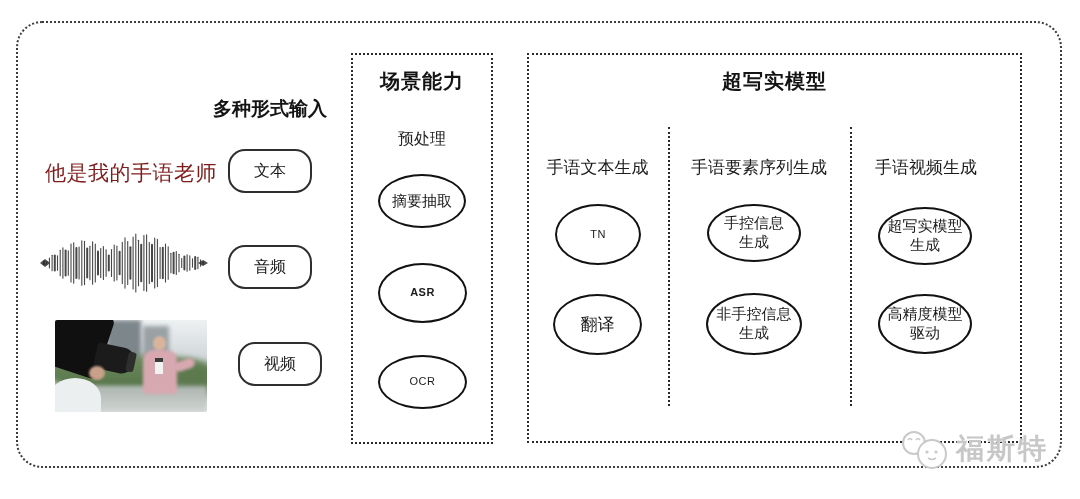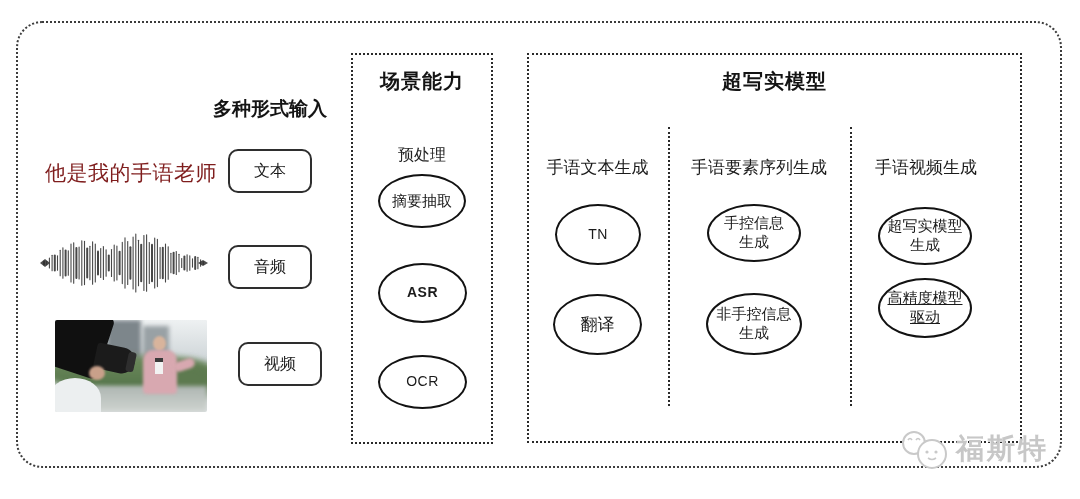--- a/index.html
+++ b/index.html
@@ -17,28 +17,28 @@
   .box-title { position:absolute; left:0; width:100%; top:13px; text-align:center;
     font-size:20px; font-weight:bold; letter-spacing:1px; color:#141414; }
 
   .sub-label { position:absolute; text-align:center; font-size:16px; color:#222; }
 
   .input-label { position:absolute; left:200px; top:96px; width:140px; text-align:center;
     font-size:19px; font-weight:bold; color:#141414; }
   .sentence { position:absolute; left:45px; top:159px; font-size:21px; color:#7f1d1d; letter-spacing:0.5px; }
 
   .input-box { position:absolute; left:228px; width:84px; height:44px;
-    border:2px solid #2e2e2e; border-radius:10px; display:flex; align-items:center;
+    border:2px solid #2e2e2e; border-radius:17px; display:flex; align-items:center;
     justify-content:center; font-size:16px; color:#1b1b1b; background:#fff; }
 
   .ellipse { position:absolute; border:2.5px solid #121212; border-radius:50%;
     display:flex; align-items:center; justify-content:center; text-align:center;
     font-size:15px; line-height:1.25; color:#1b1b1b; background:#fff;
     white-space:pre-line; }
-  .ellipse.latin { font-size:14px; letter-spacing:0.5px; }
+  .ellipse.latin { font-size:11px; letter-spacing:0.5px; }
 
   .col-divider { position:absolute; top:127px; height:279px; width:0;
     border-left:2px dotted #2a2a2a; }
   .col-header { position:absolute; top:156px; text-align:center; font-size:17px; color:#1b1b1b; }
 
   
   .waveform { position:absolute; left:40px; top:228px; width:168px; height:70px; }
 
   
   .video-thumb { position:absolute; left:55px; top:320px; width:152px; height:92px;
@@ -178,21 +178,21 @@
   <div class="input-box" style="top:245px;">
     <span>音频</span>
   </div>
   <div class="input-box" style="top:342px;margin-left:10px;">
     <span>视频</span>
   </div>
 
   <div class="dashed-box box-scene">
     <div class="box-title">场景能力</div>
   </div>
-  <div class="sub-label" style="left:351px; top:129px; width:142px;margin-top:16px;">预处理</div>
+  <div class="sub-label" style="left:351px; top:129px; width:142px;">预处理</div>
 
   <div class="ellipse" style="left:378px; top:174px; width:88px; height:54px;">摘要抽取</div>
   <div class="ellipse latin" style="left:378px; top:263px; width:89px; height:60px;font-weight:bold;">ASR</div>
   <div class="ellipse latin" style="left:378px; top:355px; width:89px; height:54px;">OCR</div>
 
   <div class="dashed-box box-core">
     <div class="box-title">超写实模型</div>
   </div>
 
   <div class="col-divider" style="left:668px;"></div>
@@ -205,21 +205,21 @@
   <div class="ellipse latin" style="left:555px; top:204px; width:86px; height:61px;">TN</div>
   <div class="ellipse" style="left:553px; top:294px; width:89px; height:61px; font-size:17px;">翻译</div>
 
   <div class="ellipse" style="left:707px; top:204px; width:94px; height:58px;">手控信息
 生成</div>
   <div class="ellipse" style="left:706px; top:293px; width:96px; height:62px;">非手控信息
 生成</div>
 
   <div class="ellipse" style="left:878px; top:207px; width:94px; height:58px;">超写实模型
 生成</div>
-  <div class="ellipse" style="left:878px; top:278px; width:94px; height:60px;text-decoration:underline;">高精度模型
+  <div class="ellipse" style="left:878px; top:294px; width:94px; height:60px;">高精度模型
 驱动</div>
 
   <div class="watermark">
     <svg class="wm-icon" viewBox="0 0 58 42">
       <circle cx="16" cy="15" r="11" fill="#ffffff" stroke="#c9c9c9" stroke-width="2"></circle>
       <path d="M10 12 q2 -3 4 0" fill="none" stroke="#c9c9c9" stroke-width="1.6"></path>
       <path d="M18 12 q2 -3 4 0" fill="none" stroke="#c9c9c9" stroke-width="1.6"></path>
       <circle cx="34" cy="26" r="14" fill="#ffffff" stroke="#c9c9c9" stroke-width="2"></circle>
       <circle cx="29" cy="24" r="1.6" fill="#c9c9c9"></circle>
       <circle cx="38" cy="24" r="1.6" fill="#c9c9c9"></circle>

